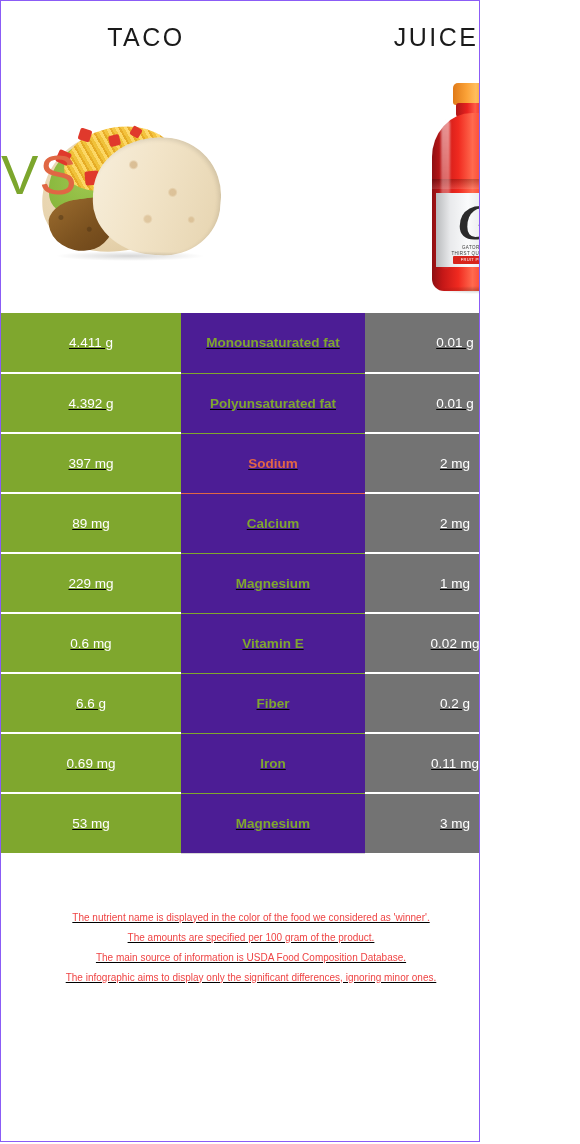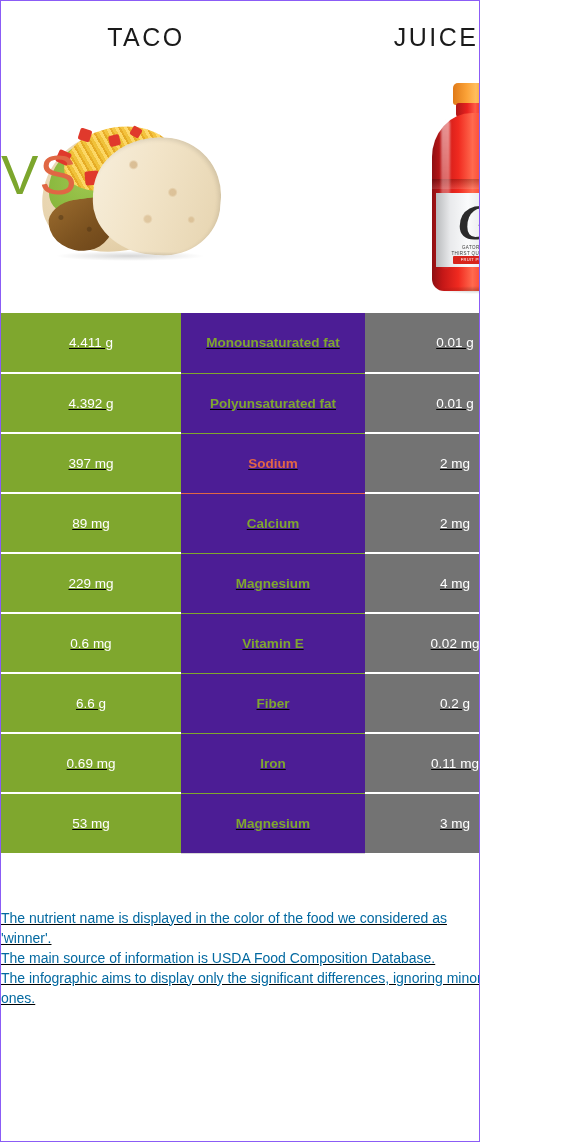--- a/index.html
+++ b/index.html
@@ -241,24 +241,24 @@
   .table tr:first-child .cell-right { border-top: none; }
   .table tr:last-child .cell-left,
   .table tr:last-child .cell-right { border-bottom: none; }
   .table tr:last-child .cell-name { border-bottom: 1px solid #d8d8d8; }
 
   
   .footer {
     margin: 0 auto;
     padding-top: 54px;
     width: 500px;
-    text-align: left;
-    font-size: 14px;
+    text-align: center;
+    font-size: 10px;
     line-height: 20px;
-    color: #0369a1;
+    color: #ef4444;
     font-family: "Liberation Sans", sans-serif;
   }
   .footer p { margin: 0; }
 </style>
 </head>
 <body>
 
 <div id="page">
 
   <div class="header">
@@ -324,21 +324,21 @@
         <td class="cell-right">2 mg</td>
       </tr>
       <tr>
         <td class="cell-left">89 mg</td>
         <td class="cell-name win-left">Calcium</td>
         <td class="cell-right">2 mg</td>
       </tr>
       <tr>
         <td class="cell-left">229 mg</td>
         <td class="cell-name win-left">Magnesium</td>
-        <td class="cell-right">4 mg</td>
+        <td class="cell-right">1 mg</td>
       </tr>
       <tr>
         <td class="cell-left">0.6 mg</td>
         <td class="cell-name win-left">Vitamin E</td>
         <td class="cell-right">0.02 mg</td>
       </tr>
       <tr>
         <td class="cell-left">6.6 g</td>
         <td class="cell-name win-left">Fiber</td>
         <td class="cell-right">0.2 g</td>
@@ -351,17 +351,18 @@
       <tr>
         <td class="cell-left">53 mg</td>
         <td class="cell-name win-left">Magnesium</td>
         <td class="cell-right">3 mg</td>
       </tr>
     </tbody>
   </table>
 
   <div class="footer">
     <p>The nutrient name is displayed in the color of the food we considered as 'winner'.</p>
+    <p>The amounts are specified per 100 gram of the product.</p>
     <p>The main source of information is USDA Food Composition Database.</p>
     <p>The infographic aims to display only the significant differences, ignoring minor ones.</p>
   </div>
 
 </div>
 
 </body></html>

